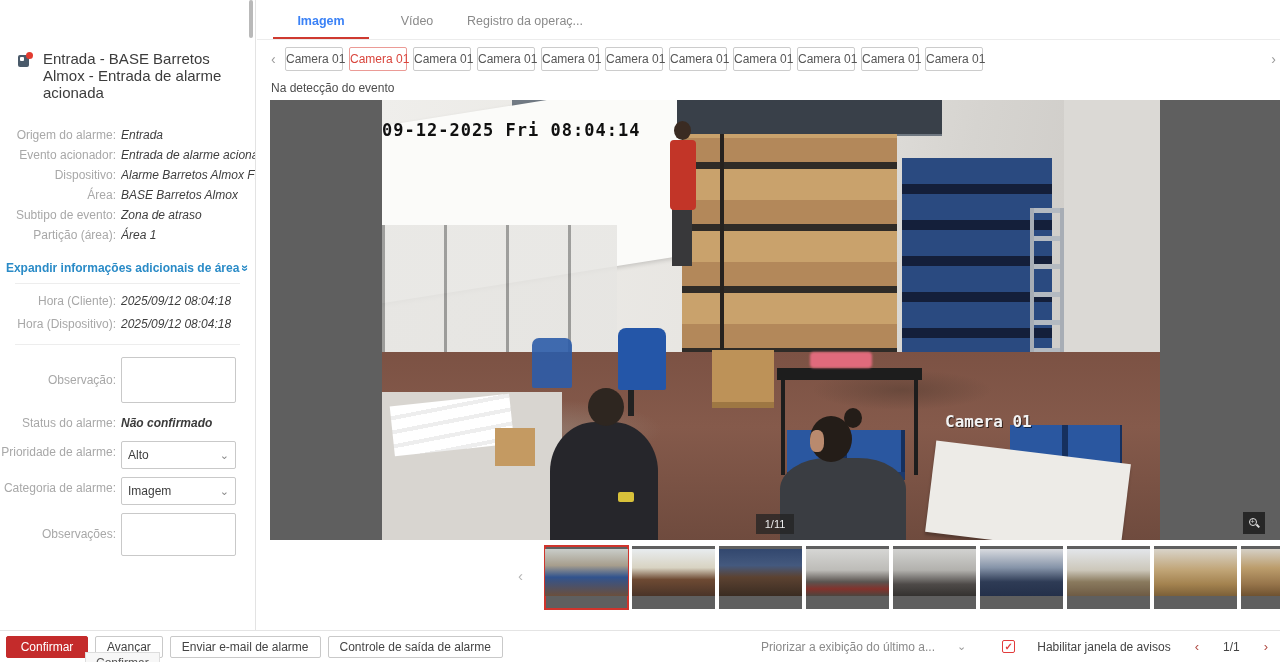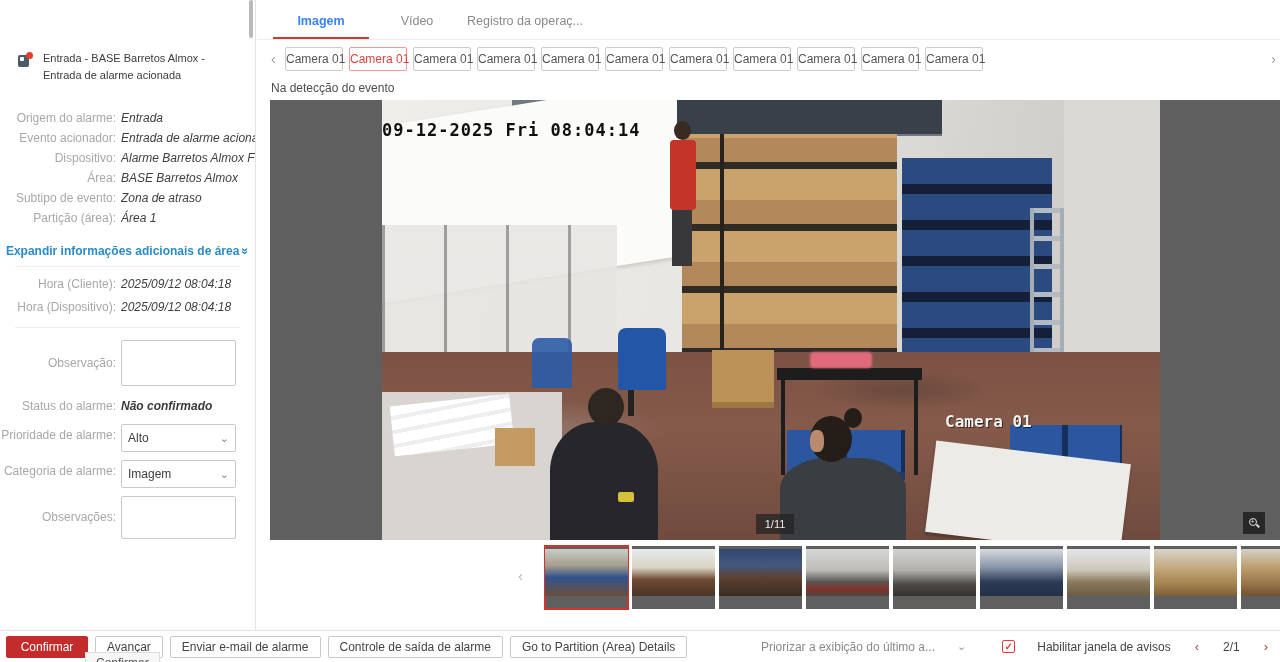--- a/index.html
+++ b/index.html
@@ -7,21 +7,21 @@
   body { font-family:"Liberation Sans",sans-serif; font-size:12px; color:#333; background:#fff; position:relative; }
 
   
   .sidebar { position:absolute; left:0; top:0; width:256px; height:630px; background:#fff; border-right:1px solid #e3e3e3; }
   .sb-scrollbar { position:absolute; right:2px; top:0; width:4px; height:38px; background:#b9b9b9; border-radius:2px; }
   .alarm-header { display:flex; gap:10px; padding:50px 18px 0 18px; }
   .alarm-icon { position:relative; width:15px; height:15px; margin-top:2px; flex:0 0 15px; }
   .alarm-icon .dev { position:absolute; left:0; bottom:0; width:11px; height:12px; background:#4a5a6a; border-radius:2px; }
   .alarm-icon .dev:after { content:""; position:absolute; left:2px; top:2px; width:4px; height:4px; background:#fff; border-radius:1px; }
   .alarm-icon .dot { position:absolute; right:0; top:0; width:7px; height:7px; background:#e23b30; border-radius:50%; }
-  .alarm-title { color:#3c3c3c; line-height:17px; font-size:11px; }
+  .alarm-title { color:#3c3c3c; line-height:17px; font-size:15px; }
   .fields { margin-top:24px; }
   .f-row { display:flex; line-height:20px; }
   .f-label { width:116px; text-align:right; color:#a8a8a8; flex:0 0 116px; }
   .f-value { margin-left:5px; color:#3e3e3e; white-space:nowrap; overflow:hidden;font-style:italic; }
   .expand-link { display:block; margin-top:16px; text-align:center; color:#2a8bc7; font-weight:bold; font-size:12px; cursor:pointer; }
   .expand-link .dc { display:inline-block; transform:rotate(90deg); font-weight:bold; margin-left:3px; }
   .divider { margin:8px 15px 0 15px; border-top:1px solid #ededed; }
   .times { margin-top:6px; }
   .t-row { display:flex; line-height:23px; }
   .form-row { display:flex; margin-top:12px; }
@@ -326,26 +326,25 @@
       </div>
 
   </div>
 </main>
 
 <footer class="footer">
   <button class="btn primary">Confirmar</button>
   <button class="btn">Avançar</button>
   <button class="btn">Enviar e-mail de alarme</button>
   <button class="btn">Controle de saída de alarme</button>
-  <button class="btn">Go to Partition (Area) Details</button>
 
   <div class="f-right">
     <span class="prioritize">Priorizar a exibição do último a...</span>
     <span class="pr-chev">⌄</span>
     <span class="chk">✓</span>
     <span class="chk-label">Habilitar janela de avisos</span>
     <span class="pg-chev">‹</span>
-    <span class="pg-num">2/1</span>
+    <span class="pg-num">1/1</span>
     <span class="pg-chev">›</span>
   </div>
 </footer>
 
 <div class="tooltip">Confirmar</div>
 
 </body></html>

